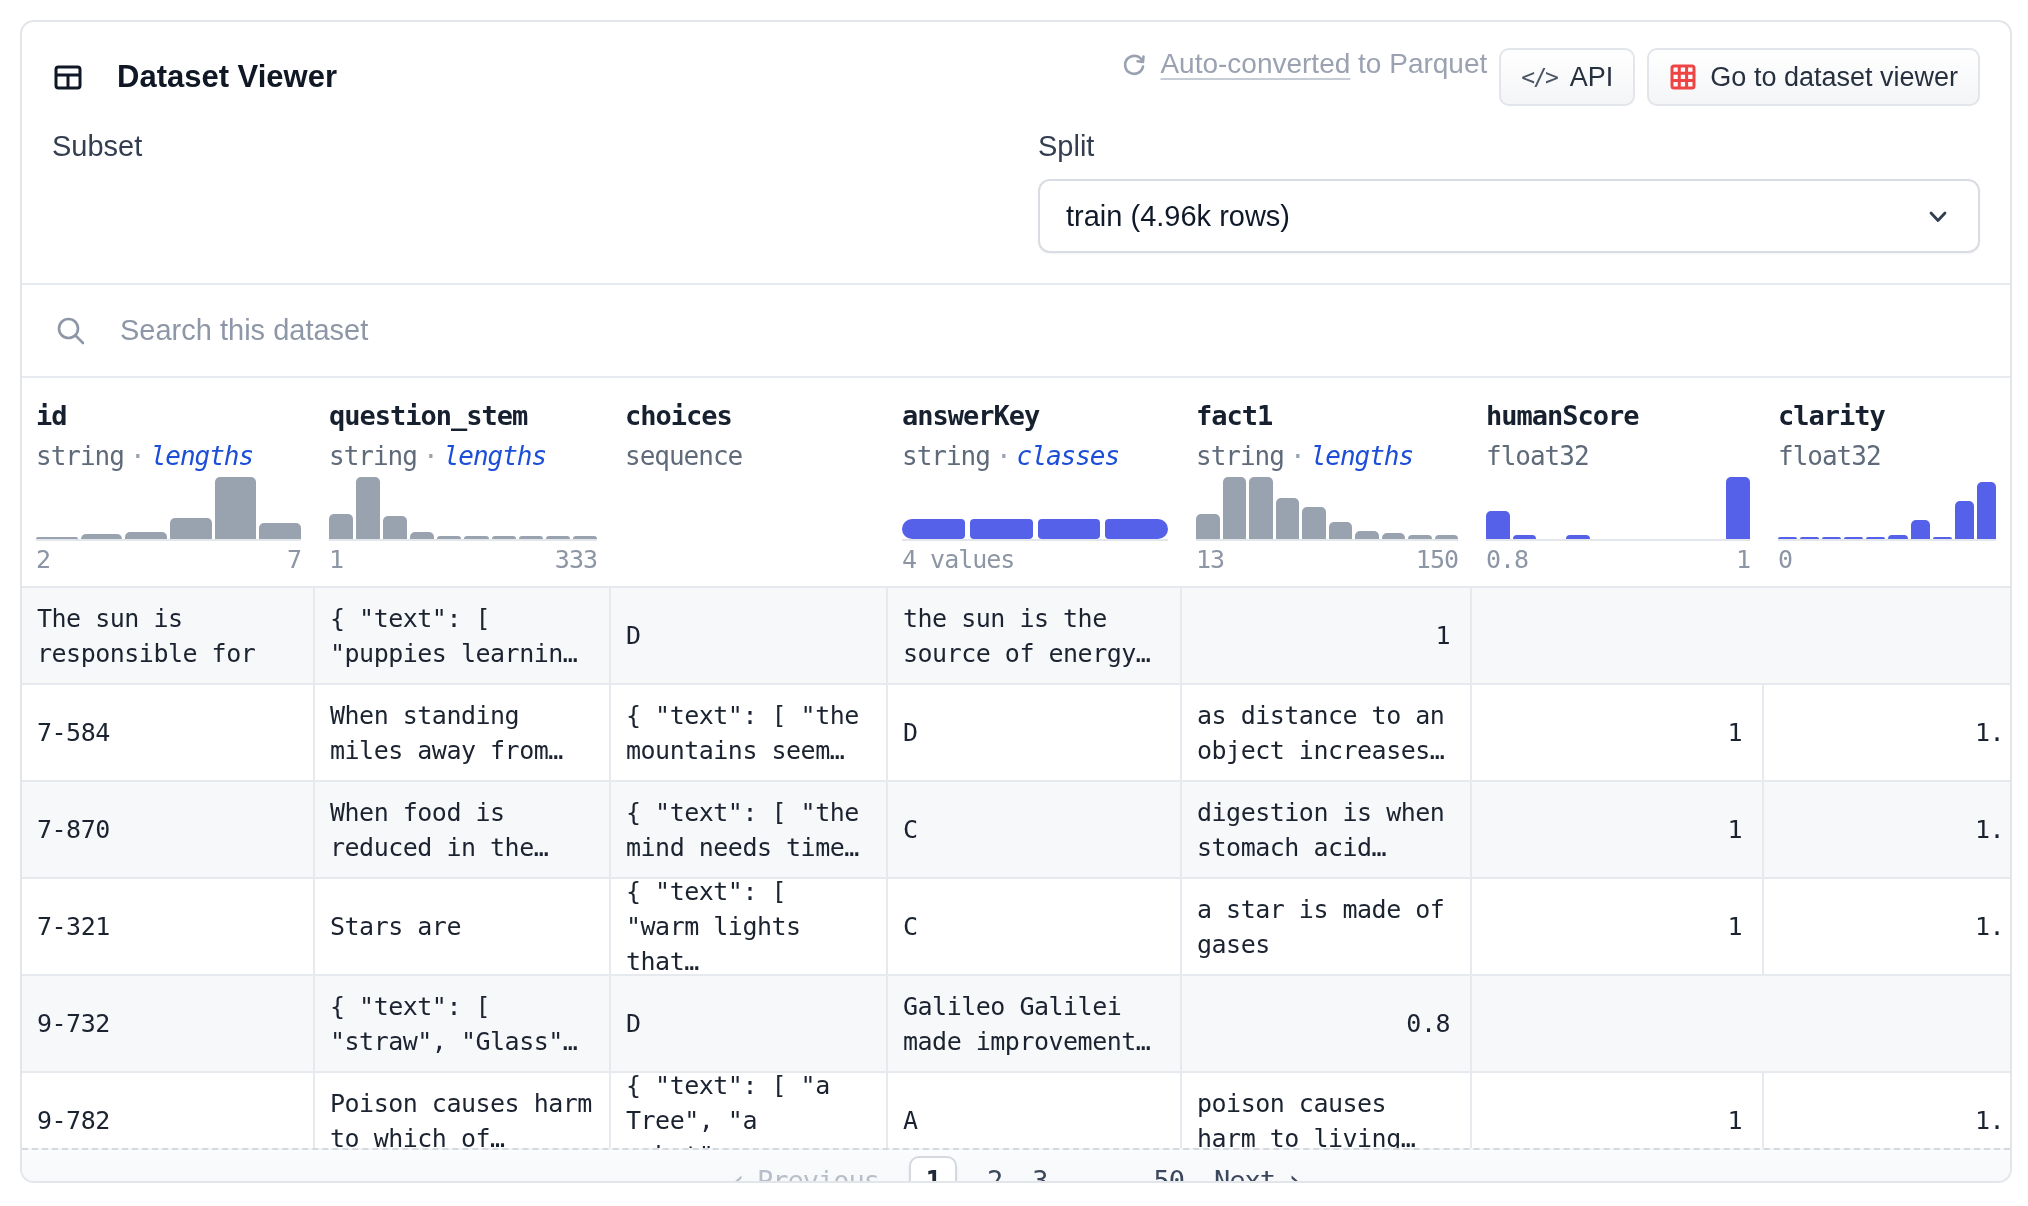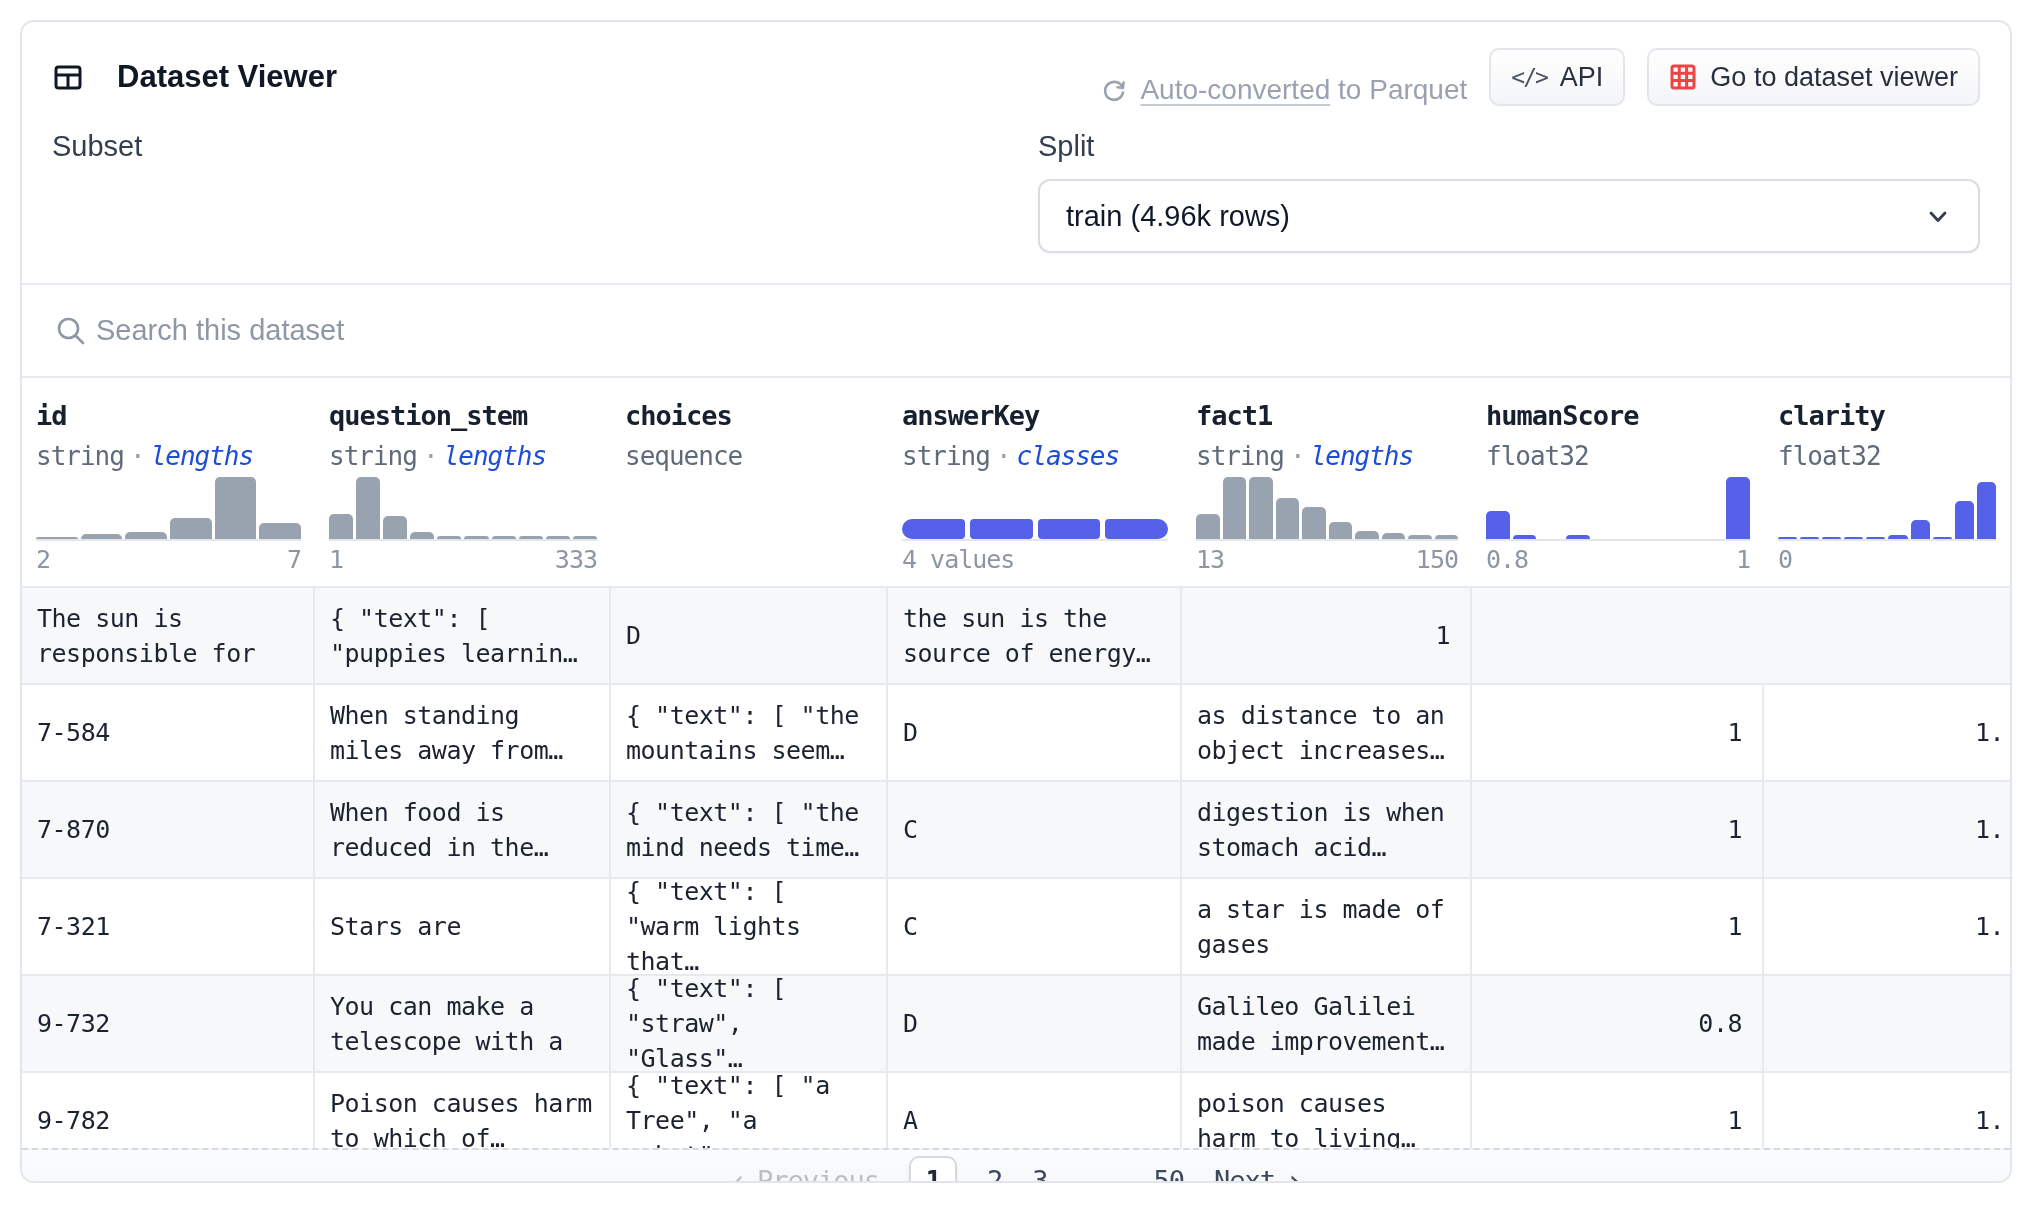--- a/index.html
+++ b/index.html
@@ -6,36 +6,36 @@
   html,body { width: 2028px; height: 1206px; background:#ffffff; overflow:hidden;
     font-family:"Liberation Sans", sans-serif; }
   .card { position:absolute; left:20px; top:20px; width:1992px; height:1163px;
     background:#fff; border:2px solid #e2e5ea; border-radius:14px; overflow:hidden;
     display:flex; flex-direction:column; }
 
   
   .top { padding:26px 30px 30px 30px; border-bottom:2px solid #e7eaee; }
   .titlebar { display:flex; align-items:center; height:58px; }
   .title-left { display:flex; align-items:center; gap:33px; font-size:31px; font-weight:700; color:#101826; }
-  .title-right { margin-left:auto; display:flex; align-items:flex-end; gap:22px; }
+  .title-right { margin-left:auto; display:flex; align-items:flex-start; gap:12px; }
   .autoconv { display:flex; align-items:center; gap:12px; color:#9aa2b1; font-size:28px; cursor:pointer; }
   .autoconv .link { text-decoration:underline; text-decoration-color:#c6ccd6; text-underline-offset:5px; }
   .btn { height:58px; border:2px solid #e2e5ea; border-radius:10px;
     background:linear-gradient(180deg,#ffffff,#f4f5f7); font-size:27px; color:#27303f;
     display:flex; align-items:center; gap:13px; padding:0 20px; cursor:pointer; white-space:nowrap; }
   .code-glyph { font-family:"DejaVu Sans Mono", monospace; font-size:23px; color:#4b5563; letter-spacing:-2px; }
 
   .controls { margin-top:24px; display:grid; grid-template-columns:1fr 1fr; gap:44px; }
   .ctl-label { font-size:29px; color:#333e50; margin-bottom:16px; }
   .select { height:74px; border:2px solid #d9dde3; border-radius:12px; background:#fff;
     display:flex; align-items:center; justify-content:space-between; padding:0 26px;
     font-size:29px; color:#10192a; cursor:pointer; box-shadow:0 1px 2px rgba(16,24,40,.05); }
 
   
-  .searchbar { height:93px; flex:0 0 93px; border-bottom:2px solid #e7eaee; display:flex; align-items:center; padding:0 32px; gap:8px; }
+  .searchbar { height:93px; flex:0 0 93px; border-bottom:2px solid #e7eaee; display:flex; align-items:center; padding:0 32px; gap:32px; }
   .searchbar input { border:none; outline:none; flex:1; font-size:29px; color:#394припик; color:#39455c; font-family:"Liberation Sans",sans-serif; background:transparent; }
   .searchbar input::placeholder { color:#8d97a7; opacity:1; }
 
   
   .gridcols { display:grid; grid-template-columns:293px 296px 277px 294px 290px 292px minmax(0,1fr); }
   .thead { height:208px; flex:0 0 208px; }
   .hcell { display:flex; flex-direction:column; padding:22px 14px 0 14px; overflow:hidden; }
   .hname { font-family:"DejaVu Sans Mono", monospace; font-weight:700; font-size:27px; letter-spacing:-1px; color:#16202e; white-space:nowrap; }
   .htype { margin-top:10px; font-family:"DejaVu Sans Mono", monospace; font-size:26px; letter-spacing:-1px; color:#5f6b7a; white-space:nowrap; }
   .htype .dot { color:#9aa3b0; margin:0 6px; }
@@ -363,23 +363,20 @@
           <span>1</span>
         </div>
         <div class="tcell c6 num">
           <span>1.</span>
         </div>
       </div>
       <div class="trow gridcols alt">
         <div class="tcell c0">
           <span>9-732</span>
         </div>
-        <div class="tcell c1">
-          <span>You can make a telescope with a</span>
-        </div>
         <div class="tcell c2">
           <span>{ "text": [ "straw", "Glass"…</span>
         </div>
         <div class="tcell c3">
           <span>D</span>
         </div>
         <div class="tcell c4">
           <span>Galileo Galilei made improvement…</span>
         </div>
         <div class="tcell c5 num">

